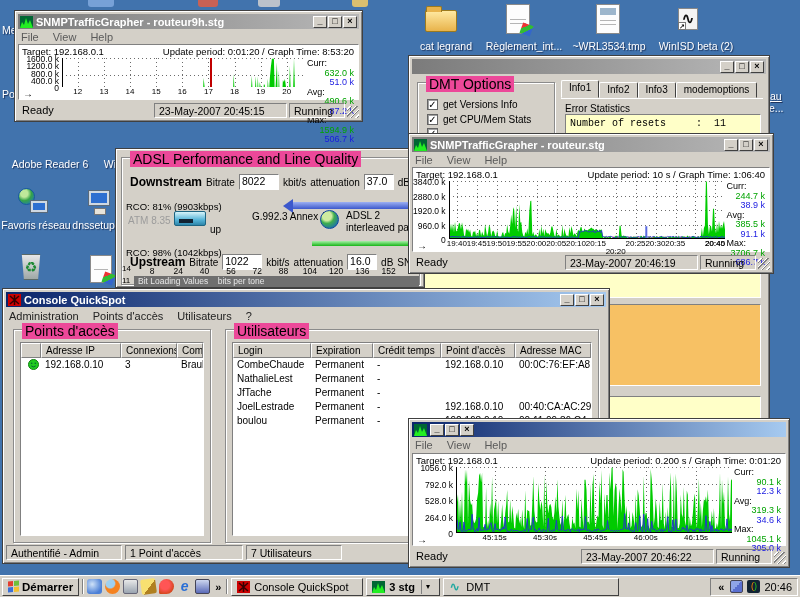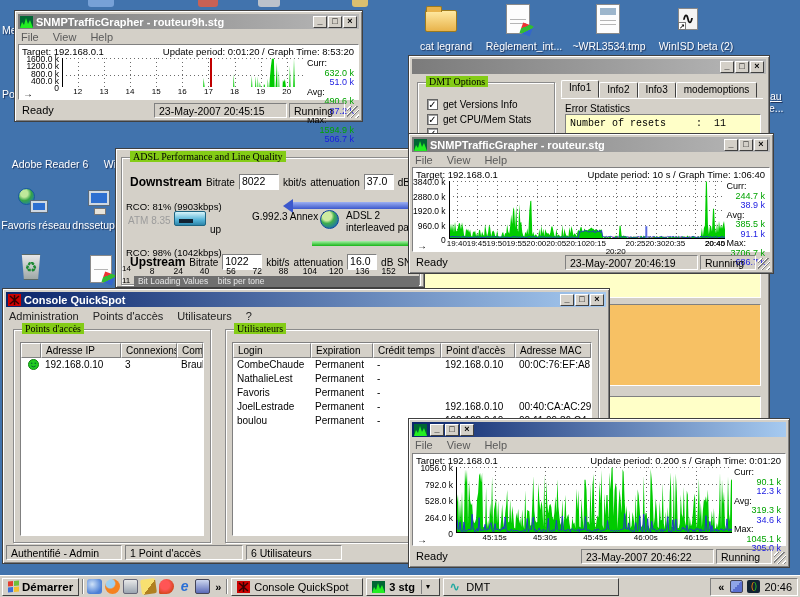--- a/index.html
+++ b/index.html
@@ -12,21 +12,21 @@
   .titlebar{height:15px;margin:3px 3px 0 3px;display:flex;align-items:center;gap:3px;padding:0 2px;}
   .tb-act{background:linear-gradient(90deg,#0a246a,#a6caf0);}
   .tb-in{background:linear-gradient(90deg,#7b7b7b,#b8b8b8);}
   .ttext{color:#fff;font-weight:bold;font-size:11px;white-space:nowrap;overflow:hidden;flex:1;}
   .tbtns{display:flex;gap:1px;}
   .cbtn{width:14px;height:12px;background:#d4d0c8;border:1px solid;border-color:#fff #404040 #404040 #fff;
         font-size:9px;line-height:8px;text-align:center;font-weight:bold;color:#000;}
   .menubar{height:15px;display:flex;gap:14px;align-items:center;padding-left:6px;font-size:11px;color:#5a5a5a;}
   .raised{border:1px solid;border-color:#fff #404040 #404040 #fff;background:#d4d0c8;}
   .group{position:absolute;border:1px solid #8b8b8b;box-shadow:1px 1px 0 #fff,inset 1px 1px 0 #fff;}
-  .glabel{position:absolute;top:-7px;left:8px;background:#84cc16;padding:0 3px;font-size:10px;color:#000;font-family:Liberation Serif, serif;}
+  .glabel{position:absolute;top:-7px;left:8px;background:#ec4899;padding:0 3px;font-size:14px;color:#000;}
 
   
   .gpanel{position:absolute;left:3px;right:3px;background:#fff;border:1px solid;border-color:#808080 #fff #fff #808080;}
   .ghead{display:flex;justify-content:space-between;font-size:9.5px;padding:1px 4px 0 3px;height:13px;color:#000;white-space:nowrap;}
   .gmain{position:absolute;top:13px;bottom:1px;left:1px;right:1px;display:flex;}
   .ycol{width:42px;position:relative;}
   .ylabels{position:absolute;top:0;bottom:11px;left:0;right:3px;}
   .ylabels span{position:absolute;right:0;font-size:8.5px;color:#000;white-space:nowrap;}
   .garrow{position:absolute;bottom:-1px;left:3px;font-size:10px;color:#000;}
   .plot{flex:1;display:flex;flex-direction:column;position:relative;}
@@ -588,21 +588,21 @@
             <span class="cell">00:0C:76:EF:A8...</span>
         </div>
         <div class="trow us-grid">
           <span class="cell">NathalieLest</span>
             <span class="cell">Permanent</span>
             <span class="cell">-</span>
             <span class="cell"></span>
             <span class="cell"></span>
         </div>
         <div class="trow us-grid">
-          <span class="cell">Favoris</span>
+          <span class="cell">JfTache</span>
             <span class="cell">Permanent</span>
             <span class="cell">-</span>
             <span class="cell"></span>
             <span class="cell"></span>
         </div>
         <div class="trow us-grid">
           <span class="cell">JoelLestrade</span>
             <span class="cell">Permanent</span>
             <span class="cell">-</span>
             <span class="cell">192.168.0.10</span>
@@ -614,21 +614,21 @@
             <span class="cell">-</span>
             <span class="cell">192.168.0.10</span>
             <span class="cell">00:11:09:86:C4...</span>
         </div>
       </div>
     </div>
 
     <div class="cstatus">
       <span class="scell" style="width:116px;">Authentifié - Admin</span>
       <span class="scell" style="width:118px;">1 Point d'accès</span>
-      <span class="scell" style="width:96px;">6 Utilisateurs</span>
+      <span class="scell" style="width:96px;">7 Utilisateurs</span>
     </div>
   </div>
 
   <div class="win" id="spped">
     <div class="titlebar tb-act">
       <svg class="snmp-ic" viewBox="0 0 13 12">
           <rect width="13" height="12" fill="#063"></rect>
           <path d="M0 12 L2 6 4 9 6 2 8 8 10 4 13 12Z" fill="#2e2"></path>
         </svg>
       <span class="tbtns">

